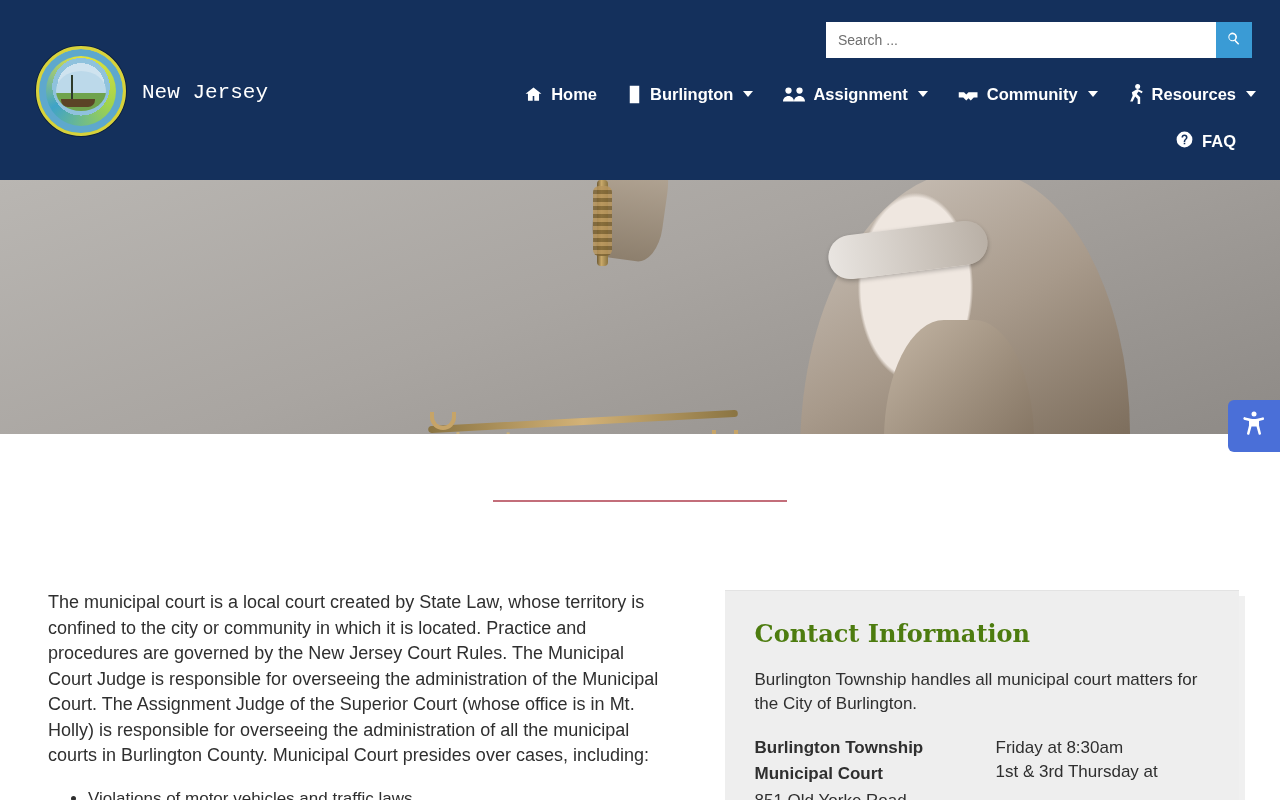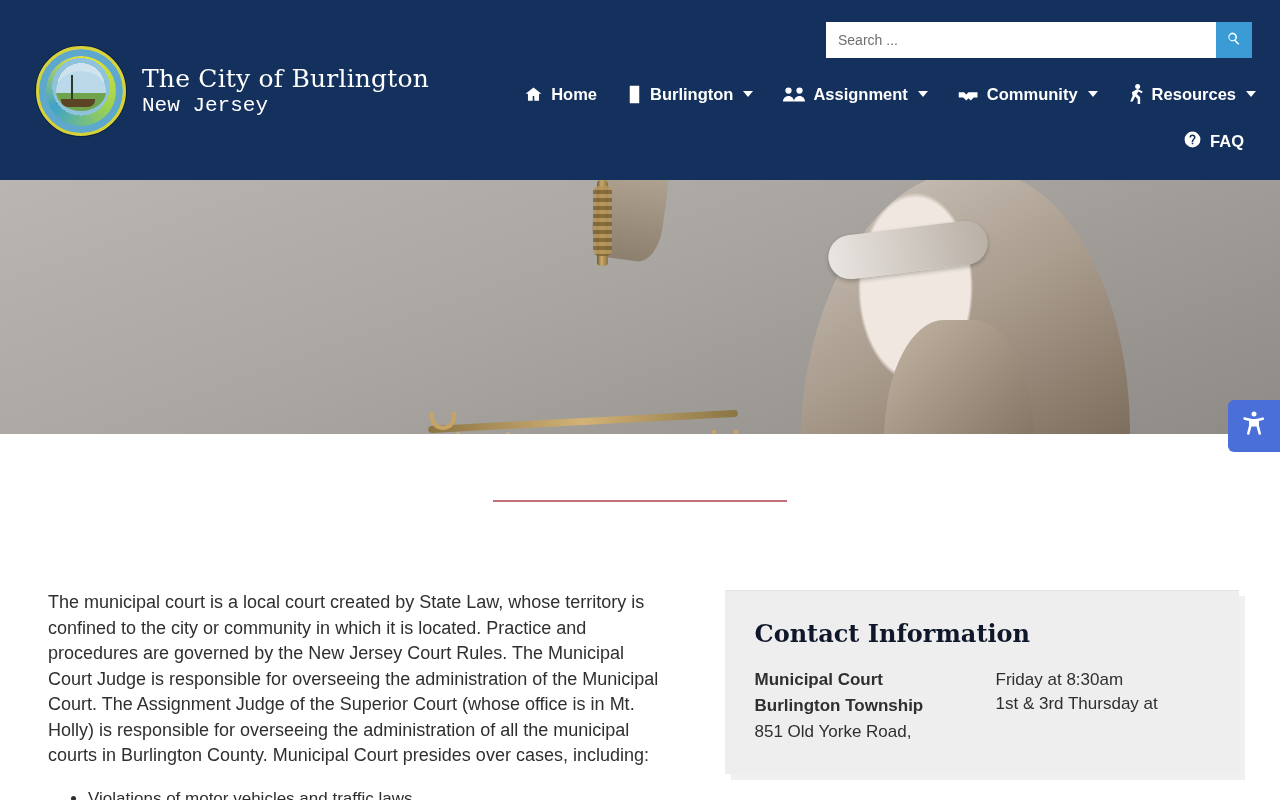--- a/index.html
+++ b/index.html
@@ -119,21 +119,21 @@
   .nav-item svg { fill: #ffffff; }
   .caret {
     width: 0; height: 0;
     border-left: 5px solid transparent;
     border-right: 5px solid transparent;
     border-top: 6px solid #ffffff;
     margin-left: 2px;
   }
   .nav-second {
     position: absolute;
-    right: 36px;
+    right: 44px;
     top: 130px;
     display: flex;
     align-items: center;
     gap: 8px;
     color: #fff;
     font-size: 16.5px;
     font-weight: bold;
     cursor: pointer;
   }
 
@@ -261,21 +261,21 @@
   }
   .card {
     background: #eeeeee;
     padding: 28px 30px 30px 30px;
     width: 514px;
     box-shadow: 6px 6px 0 0 rgba(0,0,0,0.06);
     border-top: 1px solid #e3e3e3;
   }
   .card-title {
     font-family: "DejaVu Serif", serif;
-    color: #0f172a;
+    color: #4d7c0f;
     font-size: 24px;
     font-weight: bold;
     margin-bottom: 20px;
   }
   .card-intro {
     font-size: 17px;
     color: #2f2f2f;
     line-height: 1.42;
     margin-bottom: 20px;
   }
@@ -291,21 +291,20 @@
 <body>
 
 <header class="site-header">
 
   <div class="brand">
     <div class="seal">
       <span class="mast"></span>
         <span class="hull"></span>
     </div>
     <div class="brand-text">
-      <div class="brand-title">The City of Burlington</div>
       <div class="brand-sub">New Jersey</div>
     </div>
   </div>
 
   <div class="search-wrap">
     <input class="search-input" type="text" placeholder="Search ..." style="">
     <button class="search-btn">
       <span>
         <svg viewBox="0 0 24 24">
             <path d="M15.5 14h-.8l-.3-.3A6.5 6.5 0 1 0 13 14.7l.3.3v.8l5 5 1.5-1.5-5-5.3zm-6 0A4.5 4.5 0 1 1 14 9.5 4.5 4.5 0 0 1 9.5 14z"></path>
@@ -412,24 +411,25 @@
   <div class="left-col">
     <p class="body-text">The municipal court is a local court created by State Law, whose territory is confined to the city or community in which it is located. Practice and procedures are governed by the New Jersey Court Rules. The Municipal Court Judge is responsible for overseeing the administration of the Municipal Court. The Assignment Judge of the Superior Court (whose office is in Mt. Holly) is responsible for overseeing the administration of all the municipal courts in Burlington County. Municipal Court presides over cases, including:</p>
     <ul class="bullets">
       <li>Violations of motor vehicles and traffic laws</li>
     </ul>
   </div>
 
   <aside class="right-col">
     <div class="card">
       <div class="card-title">Contact Information</div>
+      <div class="card-intro">Burlington Township handles all municipal court matters for the City of Burlington.</div>
       <div class="card-cols">
         <div class="card-col">
+          <div class="hd">Burlington Township</div>
           <div class="hd">Municipal Court</div>
-          <div class="hd">Burlington Township</div>
           <div class="ln">851 Old Yorke Road,</div>
 
         </div>
         <div class="card-col">
           <div class="ln">Friday at 8:30am</div>
           <div class="ln">1st &amp; 3rd Thursday at</div>
 
         </div>
       </div>
     </div>

